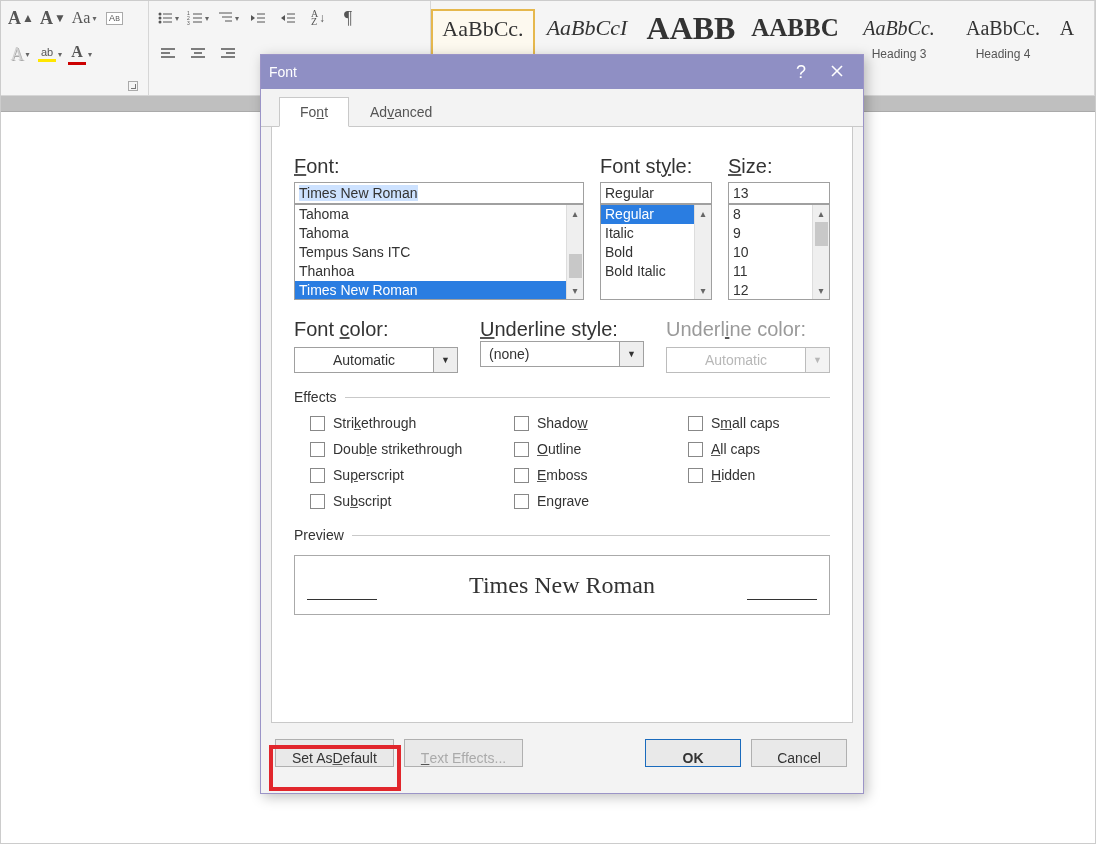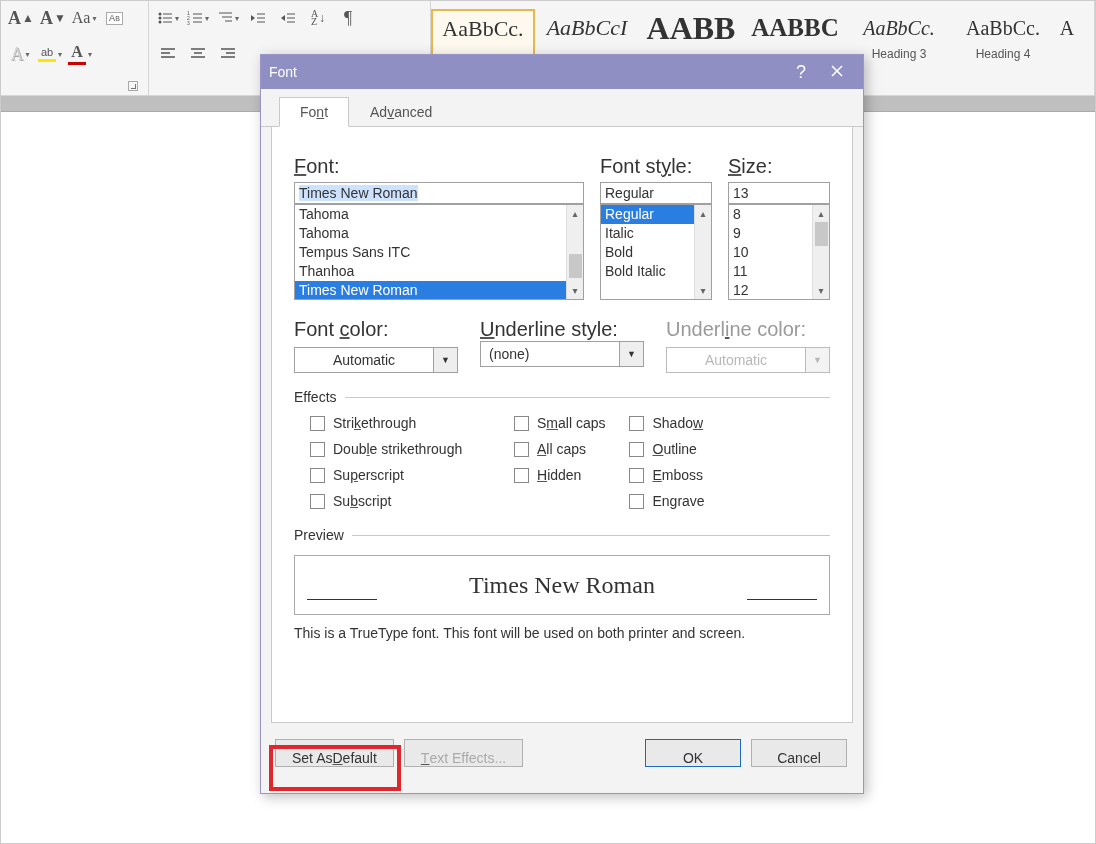--- a/index.html
+++ b/index.html
@@ -144,21 +144,21 @@
   .preview-box .ul-left{left:12px;} .preview-box .ul-right{right:12px;}
   .desc { margin-top:10px; color:#333; font-size:14px; }
 
   .dlg-buttons {
     display:flex; align-items:center; gap:10px;
     padding: 16px 16px 0 14px;
   }
   .btn-std {
     height:28px; padding:0 16px; border:1px solid #b0b0b0; background:#e9e9e9; display:inline-flex; align-items:flex-end; justify-content:center; min-width:96px;
   }
-  .btn-primary { border:1.5px solid #1a6bbd; }
+  .btn-primary { border:1.5px solid #1a6bbd;font-weight:bold; }
   .btn-disabled { color:#aaa; }
   .red-box {
     position:absolute; border:4px solid #e1262c;
   }
   .u { text-decoration: underline; text-decoration-color:#555;}
 </style>
 </head>
 <body>
 
 <div class="ribbon">
@@ -446,64 +446,63 @@
           </label>
         <label class="chk">
             <span class="b"></span>
             <span>Su<span class="u">p</span>erscript</span>
           </label>
         <label class="chk">
             <span class="b"></span>
             <span>Su<span class="u">b</span>script</span>
           </label>
       </div>
+      <div class="c" style="width:150px">
+        <label class="chk">
+            <span class="b"></span>
+            <span>Shado<span class="u">w</span></span>
+          </label>
+        <label class="chk">
+            <span class="b"></span>
+            <span><span class="u">O</span>utline</span>
+          </label>
+        <label class="chk">
+            <span class="b"></span>
+            <span><span class="u">E</span>mboss</span>
+          </label>
+        <label class="chk">
+            <span class="b"></span>
+            <span>En<span class="u">g</span>rave</span>
+          </label>
+      </div>
       <div class="c">
         <label class="chk">
             <span class="b"></span>
             <span>S<span class="u">m</span>all caps</span>
           </label>
         <label class="chk">
             <span class="b"></span>
             <span><span class="u">A</span>ll caps</span>
           </label>
         <label class="chk">
             <span class="b"></span>
             <span><span class="u">H</span>idden</span>
-          </label>
-      </div>
-      <div class="c" style="width:150px">
-        <label class="chk">
-            <span class="b"></span>
-            <span>Shado<span class="u">w</span></span>
-          </label>
-        <label class="chk">
-            <span class="b"></span>
-            <span><span class="u">O</span>utline</span>
-          </label>
-        <label class="chk">
-            <span class="b"></span>
-            <span><span class="u">E</span>mboss</span>
-          </label>
-        <label class="chk">
-            <span class="b"></span>
-            <span>En<span class="u">g</span>rave</span>
           </label>
       </div>
     </div>
 
     <div class="group-hdr" style="margin-top:18px">
         <span>Preview</span>
         <span class="line"></span>
       </div>
     <div class="preview-box" style="margin-top:12px">
       <span class="ul-left"></span>
       <span>Times New Roman</span>
       <span class="ul-right"></span>
     </div>
-    <div class="desc">This is a TrueType font. This font will be used on both printer and screen.</div>
   </div>
 
   <div class="dlg-buttons">
     <div class="btn-std">
         <span>Set As </span>
         <span class="u">D</span>
         <span>efault</span>
       </div>
     <div class="btn-std btn-disabled">
         <span class="u">T</span>

